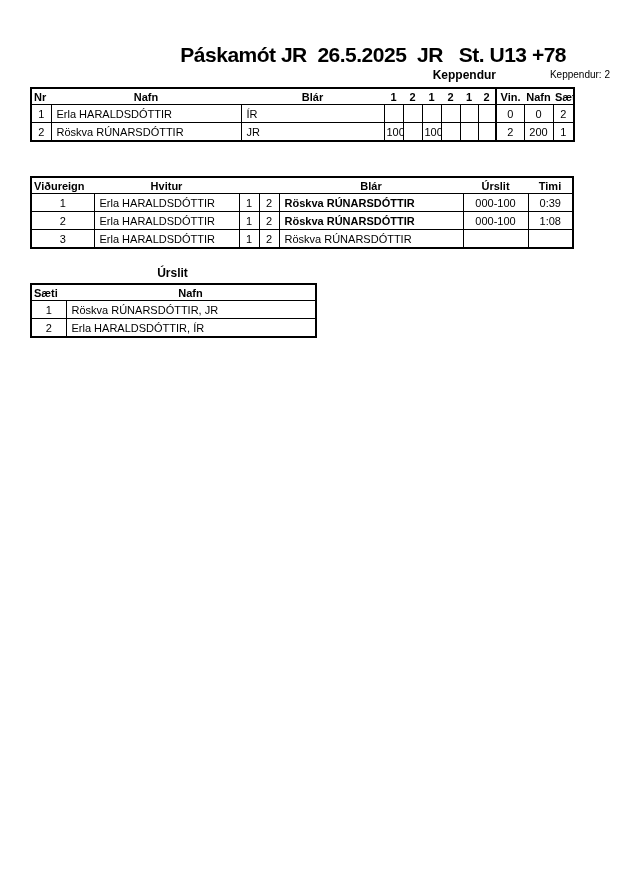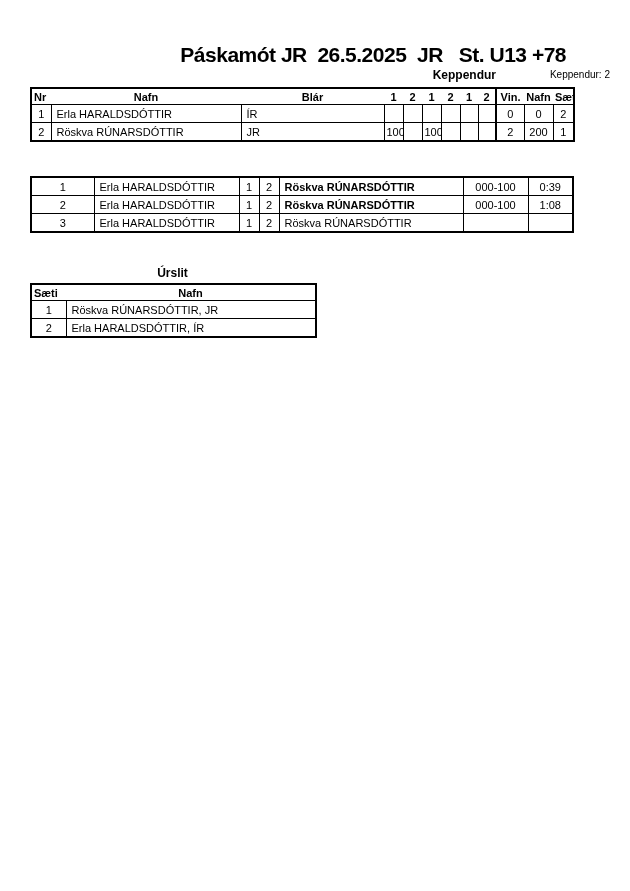--- a/index.html
+++ b/index.html
@@ -128,20 +128,28 @@
     <colgroup>
       <col style="width:63px">
         <col style="width:145px">
         <col style="width:20px">
       <col style="width:20px">
         <col style="width:184px">
         <col style="width:65px">
       <col style="width:45px">
     </colgroup>
     <tbody>
+        <tr>
+      <th class="thl">Viðureign</th>
+      <th>Hvitur</th>
+      <th colspan="2"></th>
+      <th>Blár</th>
+      <th>Úrslit</th>
+      <th>Timi</th>
+    </tr>
     <tr>
       <td>1</td>
       <td class="al">Erla HARALDSDÓTTIR</td>
       <td>1</td>
       <td>2</td>
       <td class="al bold">Röskva RÚNARSDÓTTIR</td>
       <td>000-100</td>
       <td>0:39</td>
     </tr>
     <tr>

